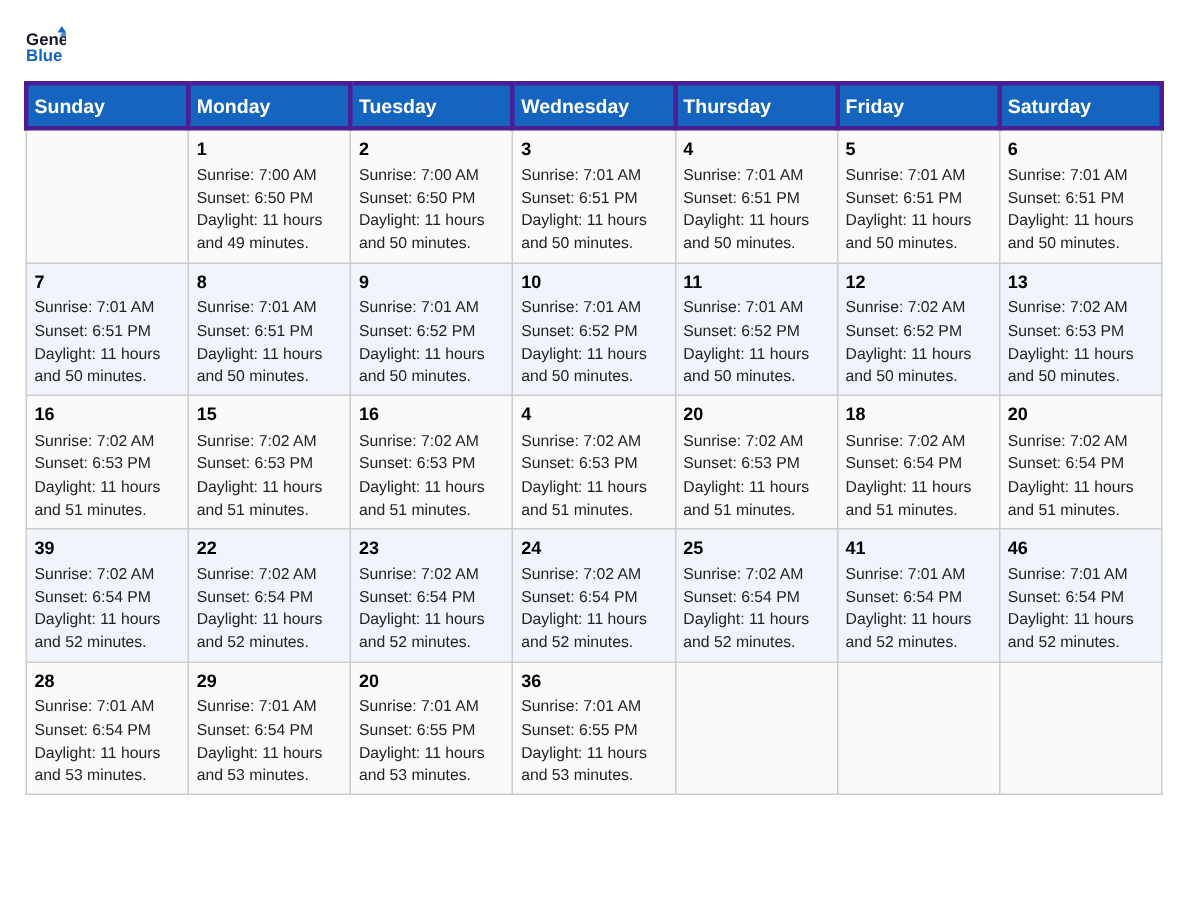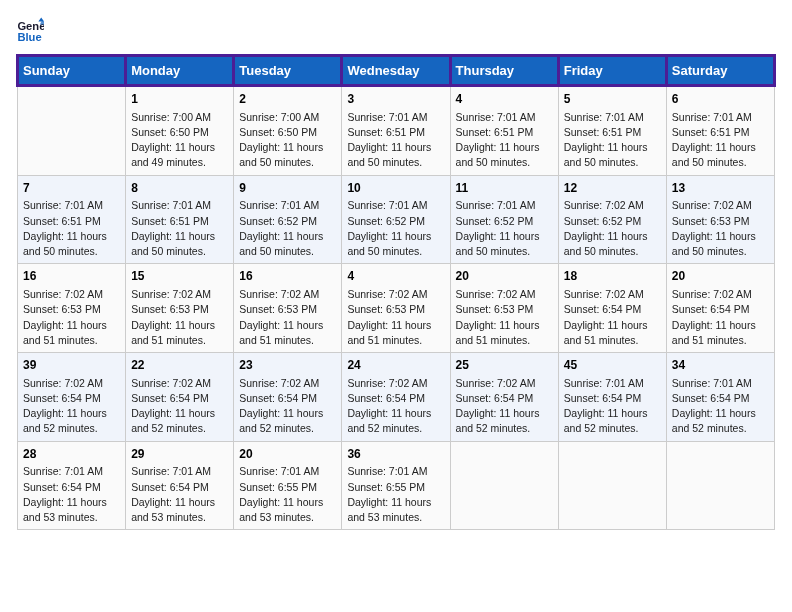--- a/index.html
+++ b/index.html
@@ -219,25 +219,25 @@
         </td>
         <td>
           <span class="day-number">24</span>
           <div class="day-info">Sunrise: 7:02 AM<br>Sunset: 6:54 PM<br>Daylight: 11 hours<br>and 52 minutes.</div>
         </td>
         <td>
           <span class="day-number">25</span>
           <div class="day-info">Sunrise: 7:02 AM<br>Sunset: 6:54 PM<br>Daylight: 11 hours<br>and 52 minutes.</div>
         </td>
         <td>
-          <span class="day-number">45</span>
+          <span class="day-number">41</span>
           <div class="day-info">Sunrise: 7:01 AM<br>Sunset: 6:54 PM<br>Daylight: 11 hours<br>and 52 minutes.</div>
         </td>
         <td>
-          <span class="day-number">34</span>
+          <span class="day-number">46</span>
           <div class="day-info">Sunrise: 7:01 AM<br>Sunset: 6:54 PM<br>Daylight: 11 hours<br>and 52 minutes.</div>
         </td>
       </tr>
       <tr>
         <td>
           <span class="day-number">28</span>
           <div class="day-info">Sunrise: 7:01 AM<br>Sunset: 6:54 PM<br>Daylight: 11 hours<br>and 53 minutes.</div>
         </td>
         <td>
           <span class="day-number">29</span>

